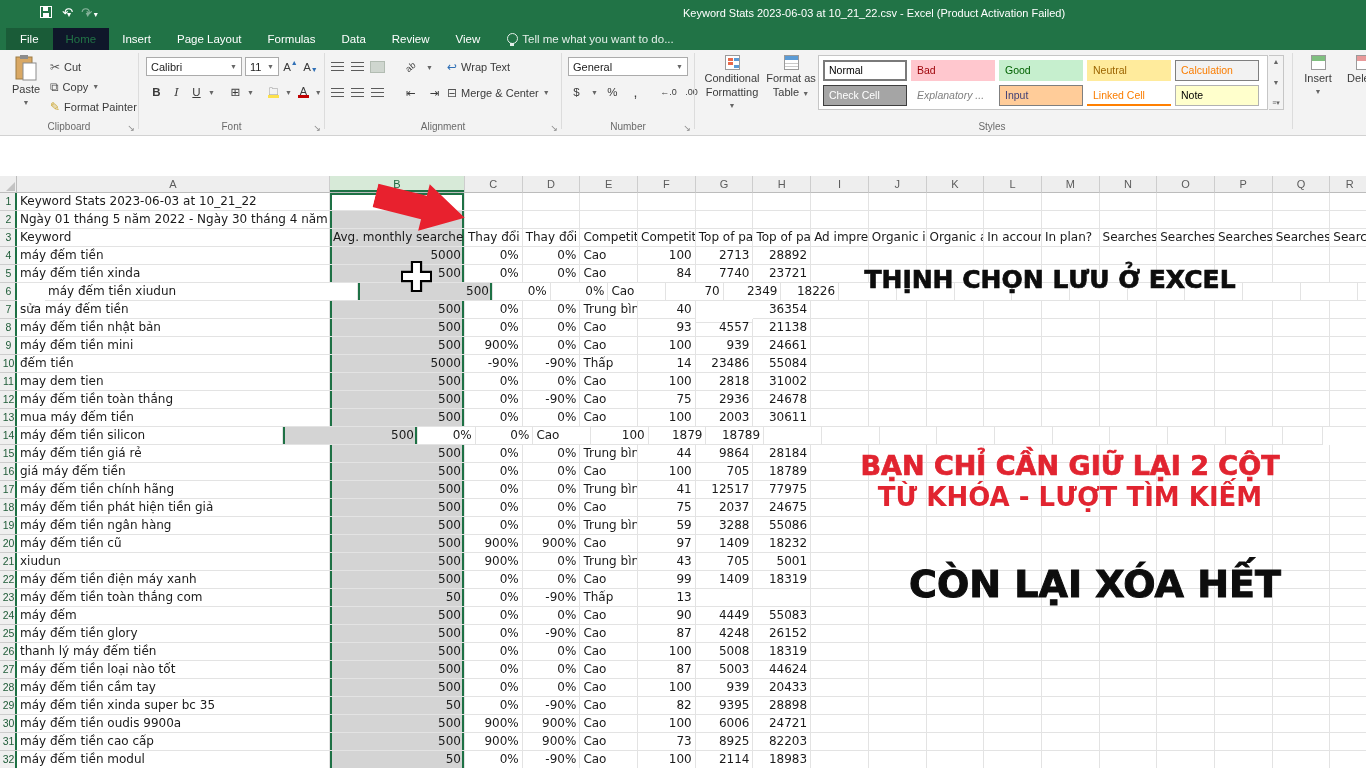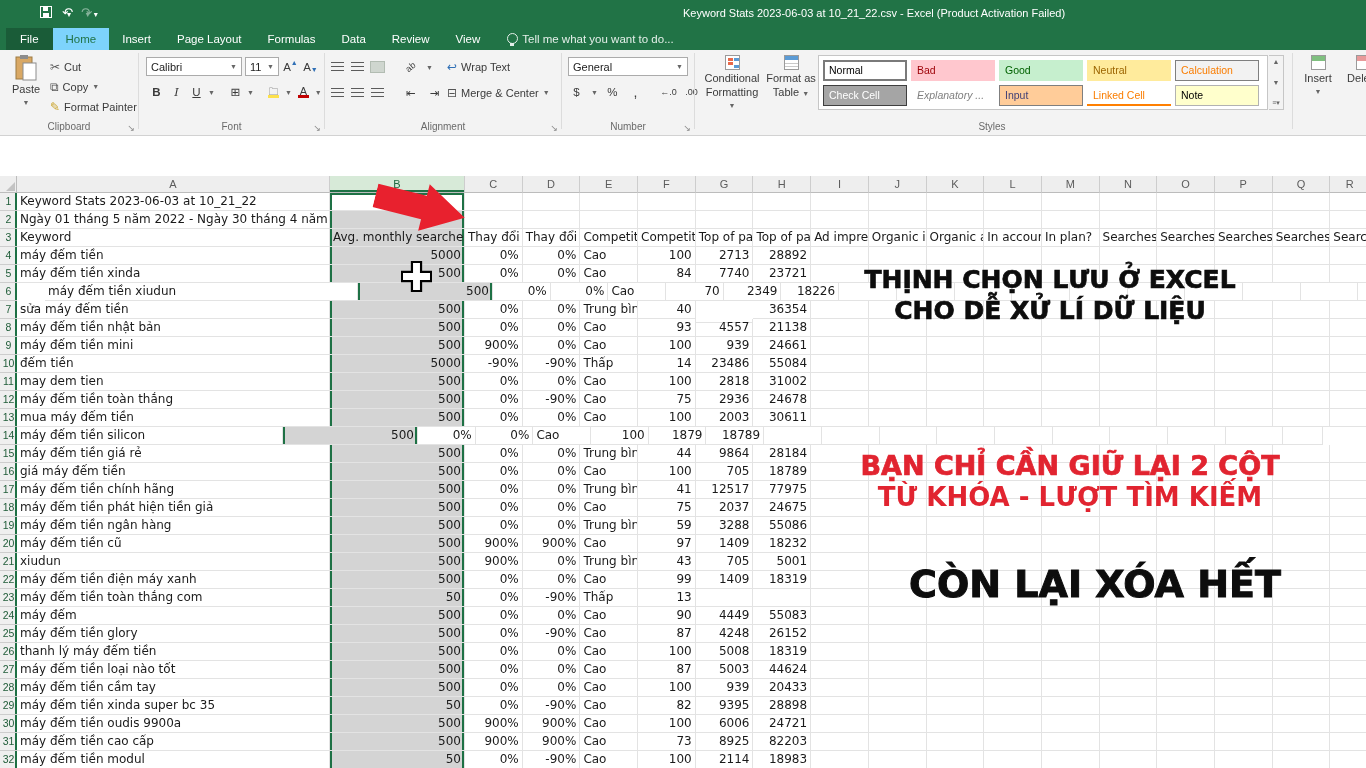--- a/index.html
+++ b/index.html
@@ -15,21 +15,21 @@
   .qat .tiny { font-size:8px; margin-left:-6px; }
   .win-title { position:absolute; left:683px; top:7px; color:#ffffff; font-size:11px; white-space:nowrap; }
   .save-ic { display:inline-block; width:12px; height:12px; border:1.5px solid #fff; position:relative; }
   .save-ic:before { content:""; position:absolute; left:2px; top:0; width:5px; height:4px; background:#fff; }
   .save-ic:after { content:""; position:absolute; left:1.5px; bottom:0; width:6px; height:4px; background:#fff; }
 
   
   .tabbar { position:absolute; left:0; top:28px; width:1366px; height:22px; background:#217346; display:flex; align-items:flex-end; }
   .tab { height:22px; line-height:22px; padding:0 13px; color:#fff; font-size:11.5px; cursor:default; }
   .tab.file { background:#1a5c38; margin-left:6px; padding:0 14px; }
-  .tab.active { background:#7dd3fc; color:#217346; }
+  .tab.active { background:#0f172a; color:#217346; }
   .tellme { display:flex; align-items:center; gap:6px; color:#e4efe9; font-size:11.5px; margin-left:14px; height:22px; }
   .bulb { width:9px; height:13px; position:relative; }
   .bulb:before { content:""; position:absolute; left:0; top:0; width:9px; height:9px; border:1.2px solid #e4efe9; border-radius:50%; }
   .bulb:after { content:""; position:absolute; left:2.5px; bottom:0; width:4px; height:3px; background:#e4efe9; }
 
   
   .ribbon { position:absolute; left:0; top:50px; width:1366px; height:86px; background:#f3f3f3; border-bottom:1px solid #d2d2d2; font-size:11px; color:#3b3b3b; }
   .rdiv { position:absolute; top:3px; height:76px; width:1px; background:#dcdcdc; }
   .glabel { position:absolute; bottom:4px; font-size:10px; color:#6a6a6a; width:100%; text-align:center; }
   .launcher { position:absolute; bottom:3px; right:3px; font-size:9px; color:#8a8a8a; line-height:9px; }
@@ -1002,19 +1002,18 @@
     </svg>
   </div>
   <div class="overlay cell-cursor">
     <svg width="31" height="31" viewBox="0 0 34 34">
       <polygon points="12,1 22,1 22,12 33,12 33,22 22,22 22,33 12,33 12,22 1,22 1,12 12,12" fill="#ffffff" stroke="#000000" stroke-width="2.4"></polygon>
     </svg>
   </div>
 
   <div class="ann ann1">
     <div>THỊNH CHỌN LƯU Ở EXCEL</div>
-    <div>CHO DỄ XỬ LÍ DỮ LIỆU</div>
   </div>
   <div class="ann ann2a">BẠN CHỈ CẦN GIỮ LẠI 2 CỘT</div>
   <div class="ann ann3">CÒN LẠI XÓA HẾT</div>
   <div class="ann ann2b">TỪ KHÓA - LƯỢT TÌM KIẾM</div>
 
 </div>
 
 </body></html>

